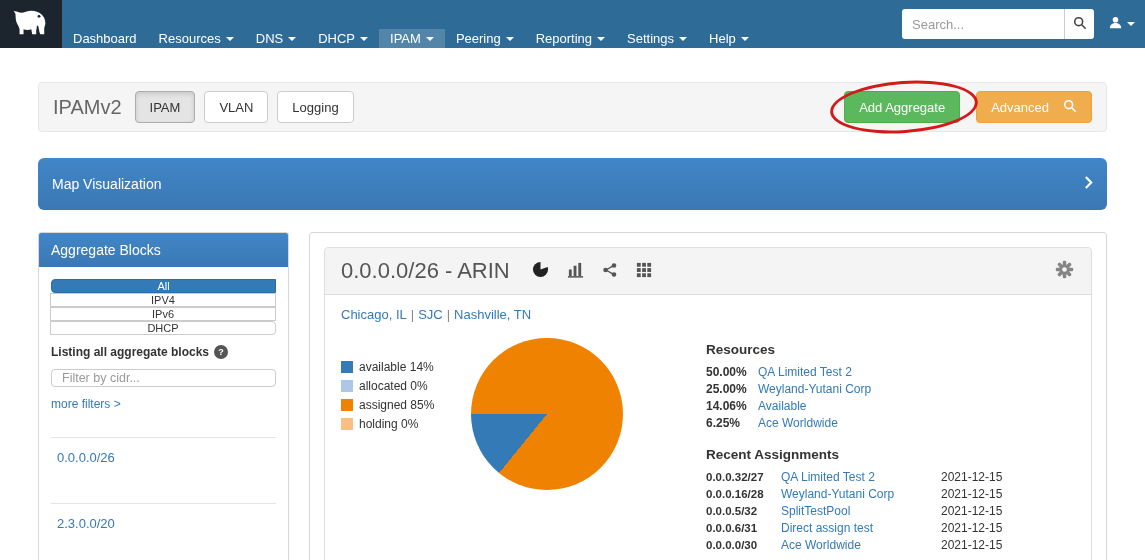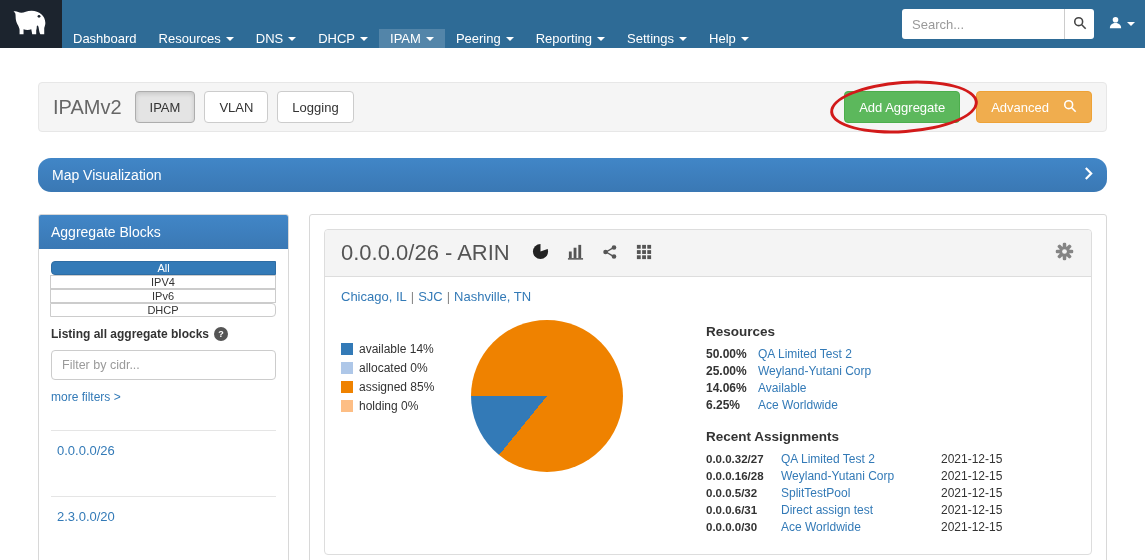--- a/index.html
+++ b/index.html
@@ -25,39 +25,39 @@
   .toolbar-title { font-size: 20px; color: #666; margin-right: 4px; }
   .btn { height: 32px; padding: 0 14px; font-size: 13px; border-radius: 4px; border: 1px solid #ccc; background: #fff; color: #333; cursor: pointer; font-family: inherit; }
   .btn.active-tab { background: #e4e4e4; border-color: #adadad; box-shadow: inset 0 2px 4px rgba(0,0,0,.13); }
   .toolbar-right { margin-left: auto; display: flex; align-items: center; gap: 16px; }
   .btn-green { background: #5cb85c; border-color: #4cae4c; color: #fff; }
   .btn-orange { background: #f0ad4e; border-color: #eea236; color: #fff; display: flex; align-items: center; gap: 14px; }
   .annot-wrap { position: relative; display: inline-block; }
   .annot-ellipse { position: absolute; left: -14px; top: -10px; right: -18px; bottom: -10px; border: 3px solid #d21a1a; border-radius: 50%; transform: rotate(-4deg); pointer-events: none; }
 
   
-  .map-bar { margin: 26px 38px 0; height: 34px; background: linear-gradient(#4186c7, #3a78b4); border-radius: 13px; display: flex; align-items: center; padding: 0 14px; color: #fff; font-size: 14px; cursor: pointer; }
+  .map-bar { margin: 26px 38px 0; height: 52px; background: linear-gradient(#4186c7, #3a78b4); border-radius: 6px; display: flex; align-items: center; padding: 0 14px; color: #fff; font-size: 14px; cursor: pointer; }
   .map-bar .chev { margin-left: auto; }
 
   
   .content { display: flex; align-items: flex-start; gap: 20px; margin: 22px 38px 0; }
   .panel { border: 1px solid #d8d8d8; border-radius: 3px; background: #fff; }
   .panel-header { background: linear-gradient(#4186c7, #3a78b4); color: #fff; font-size: 14px; height: 34px; line-height: 34px; padding: 0 12px; border-radius: 2px 2px 0 0; }
 
   
   .left-panel { width: 251px; flex: none; }
   .left-body { padding: 12px; }
   .seg-group { display: flex; margin-bottom: 10px; flex-direction: column; }
   .seg { flex: 1; height: 28px; font-size: 11px; border: 1px solid #ccc; background: #fff; color: #333; cursor: pointer; margin-left: -1px; font-family: inherit; }
   .seg:first-child { border-radius: 4px 0 0 4px; margin-left: 0; }
   .seg:last-child { border-radius: 0 4px 4px 0; }
   .seg.on { background: #337ab7; border-color: #2e6da4; color: #fff; }
   .listing-label { font-size: 12px; font-weight: bold; color: #333; display: flex; align-items: center; gap: 5px; margin: 6px 0 9px; }
   .help-icon { width: 14px; height: 14px; border-radius: 50%; background: #555; color: #fff; font-size: 9px; font-weight: bold; line-height: 14px; text-align: center; cursor: pointer; }
-  .filter-input { width: 100%; height: 30px; border: 1px solid #ccc; border-radius: 4px; padding: 0 10px; font-size: 12.5px; color: #555; }
+  .filter-input { width: 100%; height: 18px; border: 1px solid #ccc; border-radius: 4px; padding: 0 10px; font-size: 12.5px; color: #555; }
   .filter-input::placeholder { color: #9a9a9a; }
   .more-filters { display: block; color: #337ab7; font-size: 12px; margin: 10px 0 8px; text-decoration: none; cursor: pointer; }
   .block-row { border-top: 1px solid #e5e5e5; padding: 12px 6px; color: #337ab7; font-size: 13px; cursor: pointer; margin-top: 26px; }
   .block-row.partial { height: 34px; }
 
   
   .right-panel { flex: 1; }
   .right-body { padding: 14px; }
   .sub-panel { border: 1px solid #ddd; border-radius: 4px; }
   .sub-header { background: #f4f4f4; border-bottom: 1px solid #ddd; border-radius: 4px 4px 0 0; padding: 10px 16px; display: flex; align-items: center; gap: 18px; }

